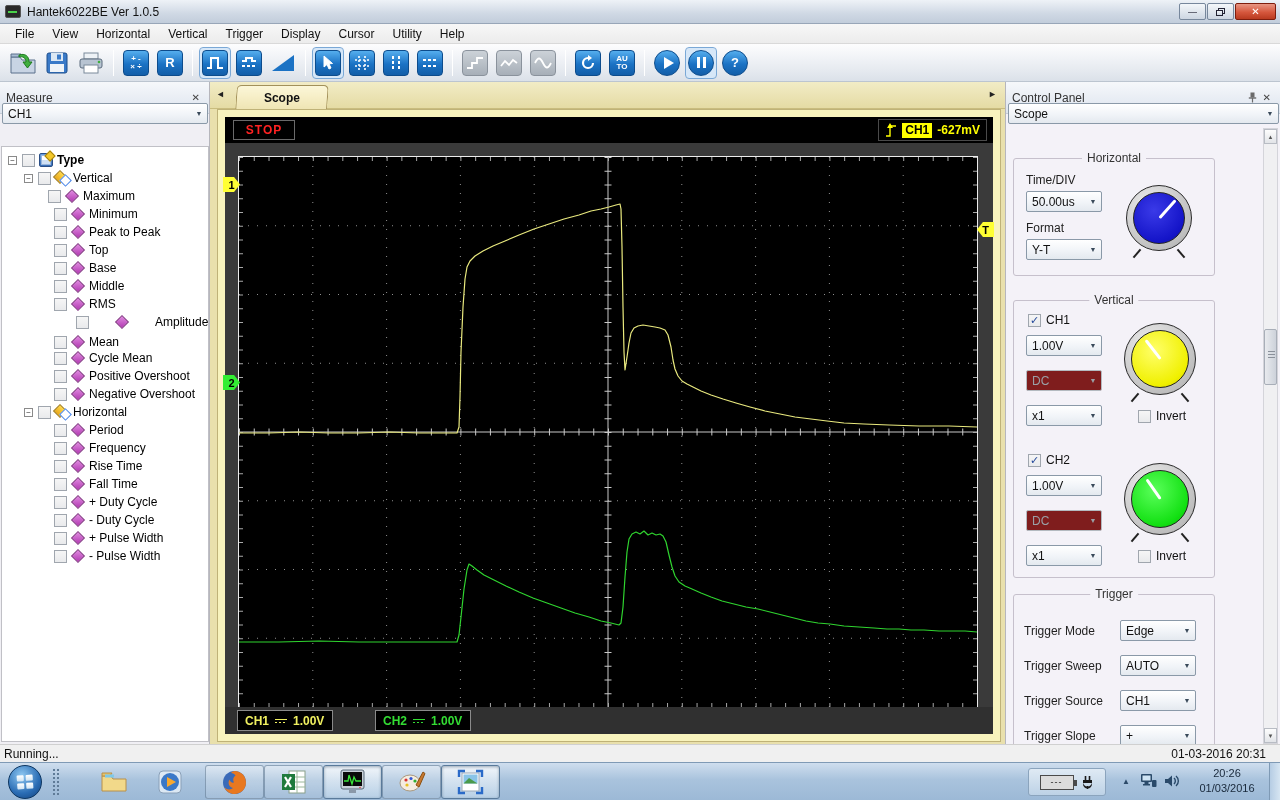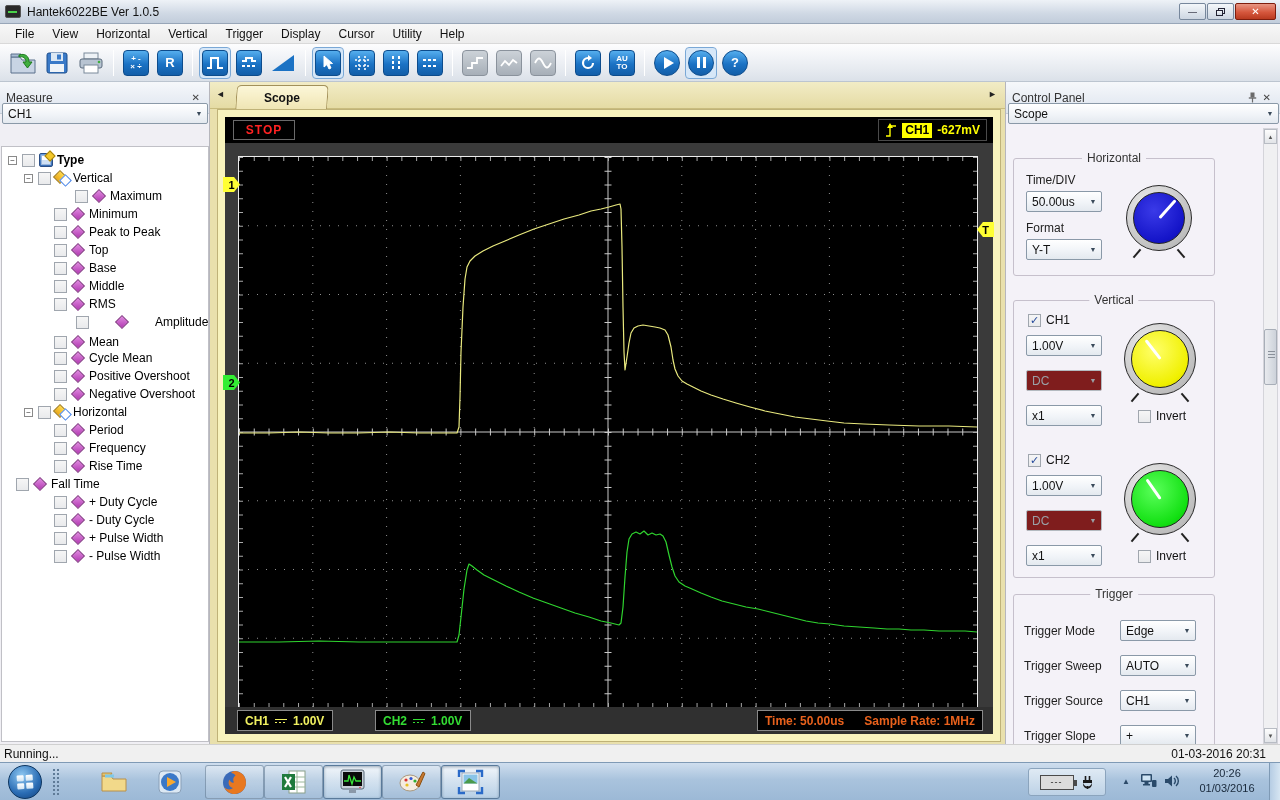--- a/index.html
+++ b/index.html
@@ -380,21 +380,21 @@
           <span class="checkbox"></span>
           <span class="tree-icon root-icon"></span>
           <span class="tree-label bold">Type</span>
         </div>
         <div class="tree-row" style="padding-left: 22px;">
           <span class="expander">−</span>
           <span class="checkbox"></span>
           <span class="tree-icon group-icon"></span>
           <span class="tree-label">Vertical</span>
         </div>
-        <div class="tree-row" style="padding-left: 59px;">
+        <div class="tree-row" style="padding-left: 24px; margin-left: 8px;">
           <span class="expander-spacer"></span>
           <span class="checkbox"></span>
           <span class="tree-icon leaf-icon"></span>
           <span class="tree-label">Maximum</span>
         </div>
         <div class="tree-row" style="padding-left: 38px;">
           <span class="expander-spacer"></span>
           <span class="checkbox"></span>
           <span class="tree-icon leaf-icon"></span>
           <span class="tree-label">Minimum</span>
@@ -476,21 +476,21 @@
           <span class="checkbox"></span>
           <span class="tree-icon leaf-icon"></span>
           <span class="tree-label">Frequency</span>
         </div>
         <div class="tree-row" style="padding-left: 38px;">
           <span class="expander-spacer"></span>
           <span class="checkbox"></span>
           <span class="tree-icon leaf-icon"></span>
           <span class="tree-label">Rise Time</span>
         </div>
-        <div class="tree-row" style="">
+        <div class="tree-row" style="padding-left: 38px;">
           <span class="expander-spacer"></span>
           <span class="checkbox"></span>
           <span class="tree-icon leaf-icon"></span>
           <span class="tree-label">Fall Time</span>
         </div>
         <div class="tree-row" style="padding-left: 38px;">
           <span class="expander-spacer"></span>
           <span class="checkbox"></span>
           <span class="tree-icon leaf-icon"></span>
           <span class="tree-label">+ Duty Cycle</span>
@@ -583,24 +583,20 @@
               </span>
             <span>1.00V</span>
           </div>
           <div class="foot-box" id="foot-ch2">
             <span>CH2</span>
             <span class="coupling-icon">
                 <i class="solid"></i>
                 <i class="dash"></i>
               </span>
             <span>1.00V</span>
-          </div>
-          <div class="foot-box" id="foot-time">
-            <span>Time: 50.00us</span>
-            <span>Sample Rate: 1MHz</span>
           </div>
         </div>
       </div>
     </div>
   </div>
 
   <div id="control-panel">
     <div class="panel-header">
       <span class="ph-title">Control Panel</span>
       <span class="ph-btn">

